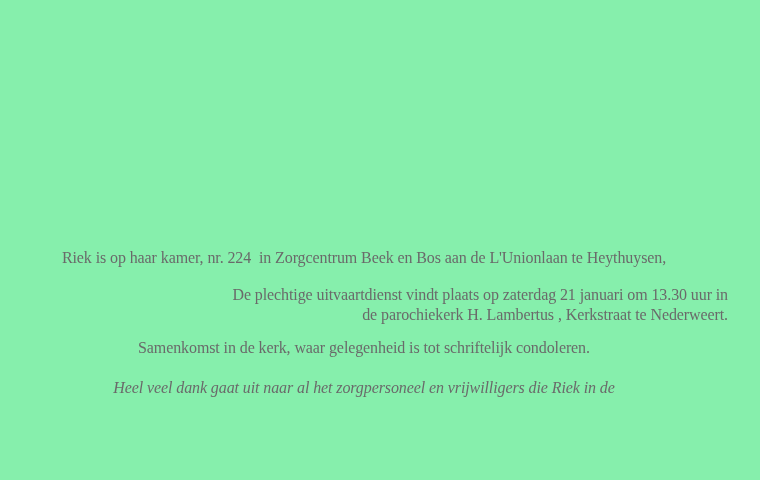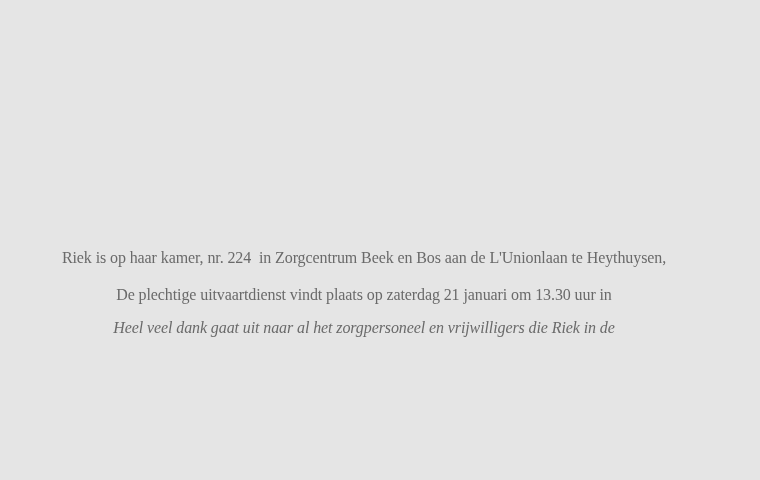--- a/index.html
+++ b/index.html
@@ -4,41 +4,41 @@
 <style>
   html, body {
     margin: 0;
     padding: 0;
     background: #ffffff;
   }
   .page {
     position: relative;
     width: 760px;
     height: 480px;
-    background: #e5e5e5;
+    background: #86efac;
     overflow: hidden;
     font-family: "Liberation Serif", "DejaVu Serif", serif;
   }
   .text-block {
     position: absolute;
     top: 248px;
     left: 0;
     width: 728px;
     text-align: center;
     color: #6a6a6a;
     font-size: 16px;
     line-height: 20px;
     letter-spacing: -0.1px;
   }
   .para {
     margin: 0;
     padding: 0;
   }
   .para-1 { margin-bottom: 17px; }
-  .para-2 { margin-bottom: 13px; }
+  .para-2 { margin-bottom: 13px; text-align: right; }
   .para-3 { margin-bottom: 20px; }
   .para-4 { margin-bottom: 16px; }
   .para-italic {
     font-style: italic;
   }
   .line {
     display: block;
     white-space: pre-wrap;
   }
 </style>
@@ -47,21 +47,25 @@
 
 <div class="page">
   <div class="text-block">
 
     <p class="para para-1">
       <span class="line">Riek is op haar kamer, nr. 224  in Zorgcentrum Beek en Bos aan de L'Unionlaan te Heythuysen,</span>
     </p>
 
     <p class="para para-2">
       <span class="line">De plechtige uitvaartdienst vindt plaats op zaterdag 21 januari om 13.30 uur in</span>
+      <span class="line">de parochiekerk H. Lambertus , Kerkstraat te Nederweert.</span>
     </p>
 
+    <p class="para para-3">
+      <span class="line">Samenkomst in de kerk, waar gelegenheid is tot schriftelijk condoleren.</span>
+    </p>
 
     <p class="para para-4 para-italic">
       <span class="line">Heel veel dank gaat uit naar al het zorgpersoneel en vrijwilligers die Riek in de</span>
     </p>
 
   </div>
 </div>
 
 </body></html>

